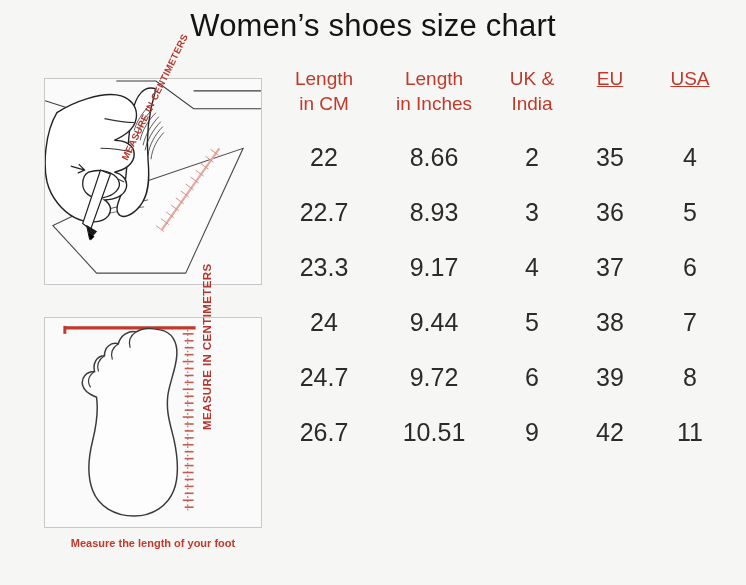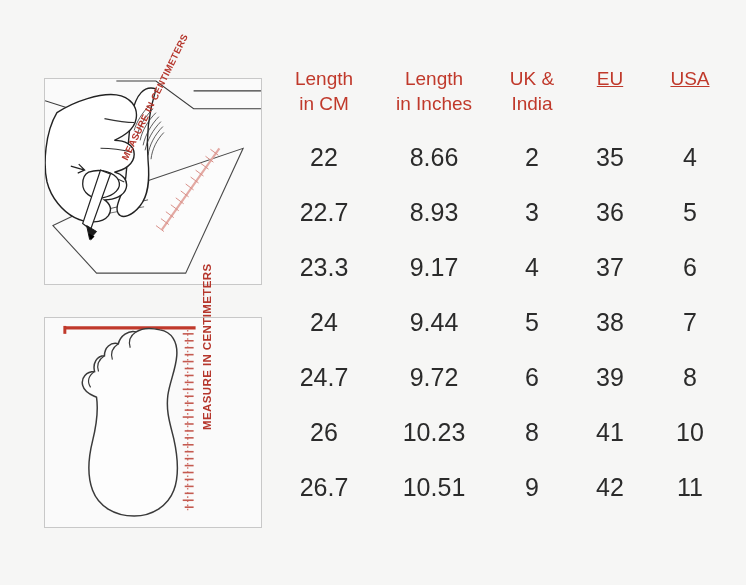--- a/index.html
+++ b/index.html
@@ -119,20 +119,21 @@
   #size-table col.c-usa    { width: 84px;  }
 
   th .hdr-line { display: block; }
   th.single-line { padding-top: 25px; text-decoration: underline; }
 </style>
 </head>
 <body>
 
 <div id="page">
 
+  <div id="chart-title">Women’s shoes size chart</div>
 
   <div class="illus-panel" id="panel-trace">
     <svg class="illus-svg" viewBox="0 0 218 207">
 
       <g stroke="#3a3a3a" fill="none" stroke-width="1.1">
         <path d="M72 2 L112 2 L150 30 L218 30"></path>
         <path d="M150 12 L218 12"></path>
         <path d="M0 22 L38 34"></path>
       </g>
 
@@ -260,20 +261,21 @@
         <line x1="141" y1="170" x2="150" y2="170"></line>
         <line x1="141" y1="177" x2="150" y2="177"></line>
         <line x1="139" y1="184" x2="150" y2="184"></line>
         <line x1="141" y1="191" x2="150" y2="191"></line>
       </g>
     </svg>
   </div>
   <div class="ruler-text" id="outline-ruler-label">MEASURE IN CENTIMETERS</div>
 
   <div id="measure-caption">
+    <span>Measure the length of your foot</span>
   </div>
 
   <table id="size-table">
     <colgroup>
       <col class="c-cm">
         <col class="c-in">
         <col class="c-uk">
         <col class="c-eu">
         <col class="c-usa">
     </colgroup>
@@ -329,27 +331,20 @@
           <td>7</td>
         </tr>
         <tr>
           <td>24.7</td>
           <td>9.72</td>
           <td>6</td>
           <td>39</td>
           <td>8</td>
         </tr>
         <tr>
-          <td>26</td>
-          <td>10.23</td>
-          <td>8</td>
-          <td>41</td>
-          <td>10</td>
-        </tr>
-        <tr>
           <td>26.7</td>
           <td>10.51</td>
           <td>9</td>
           <td>42</td>
           <td>11</td>
         </tr>
       </tbody>
   </table>
 
 </div>

